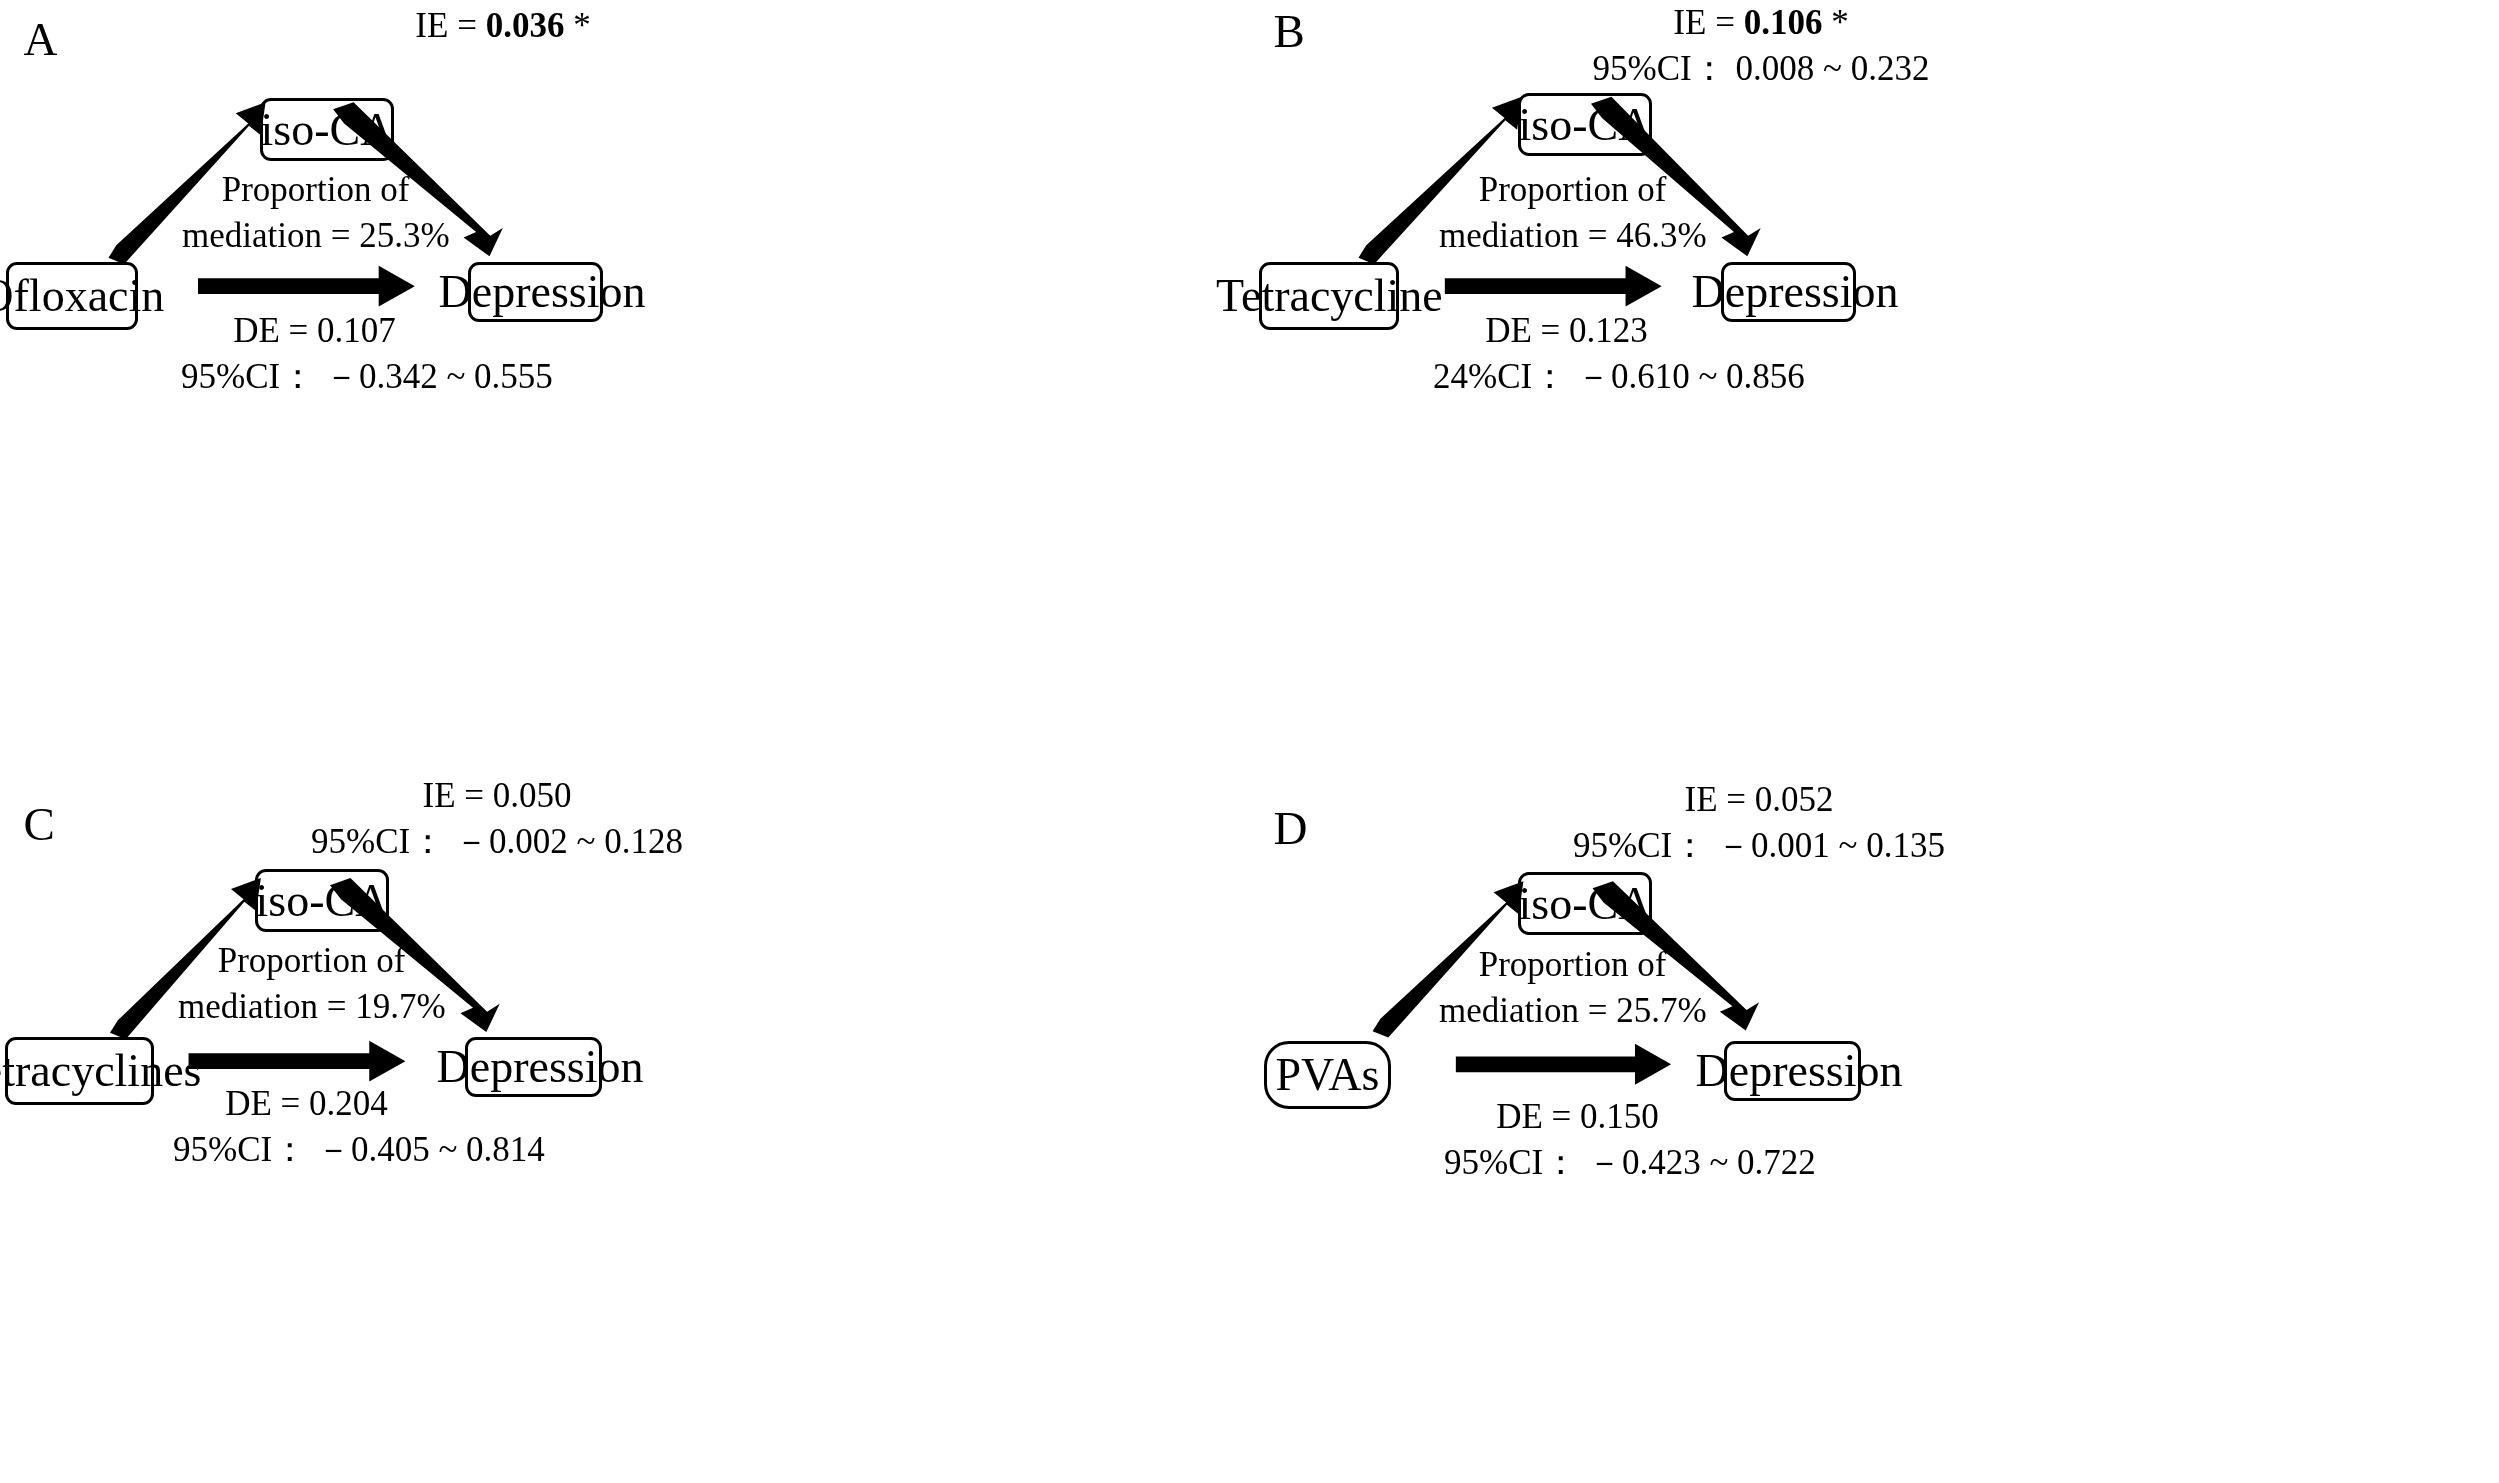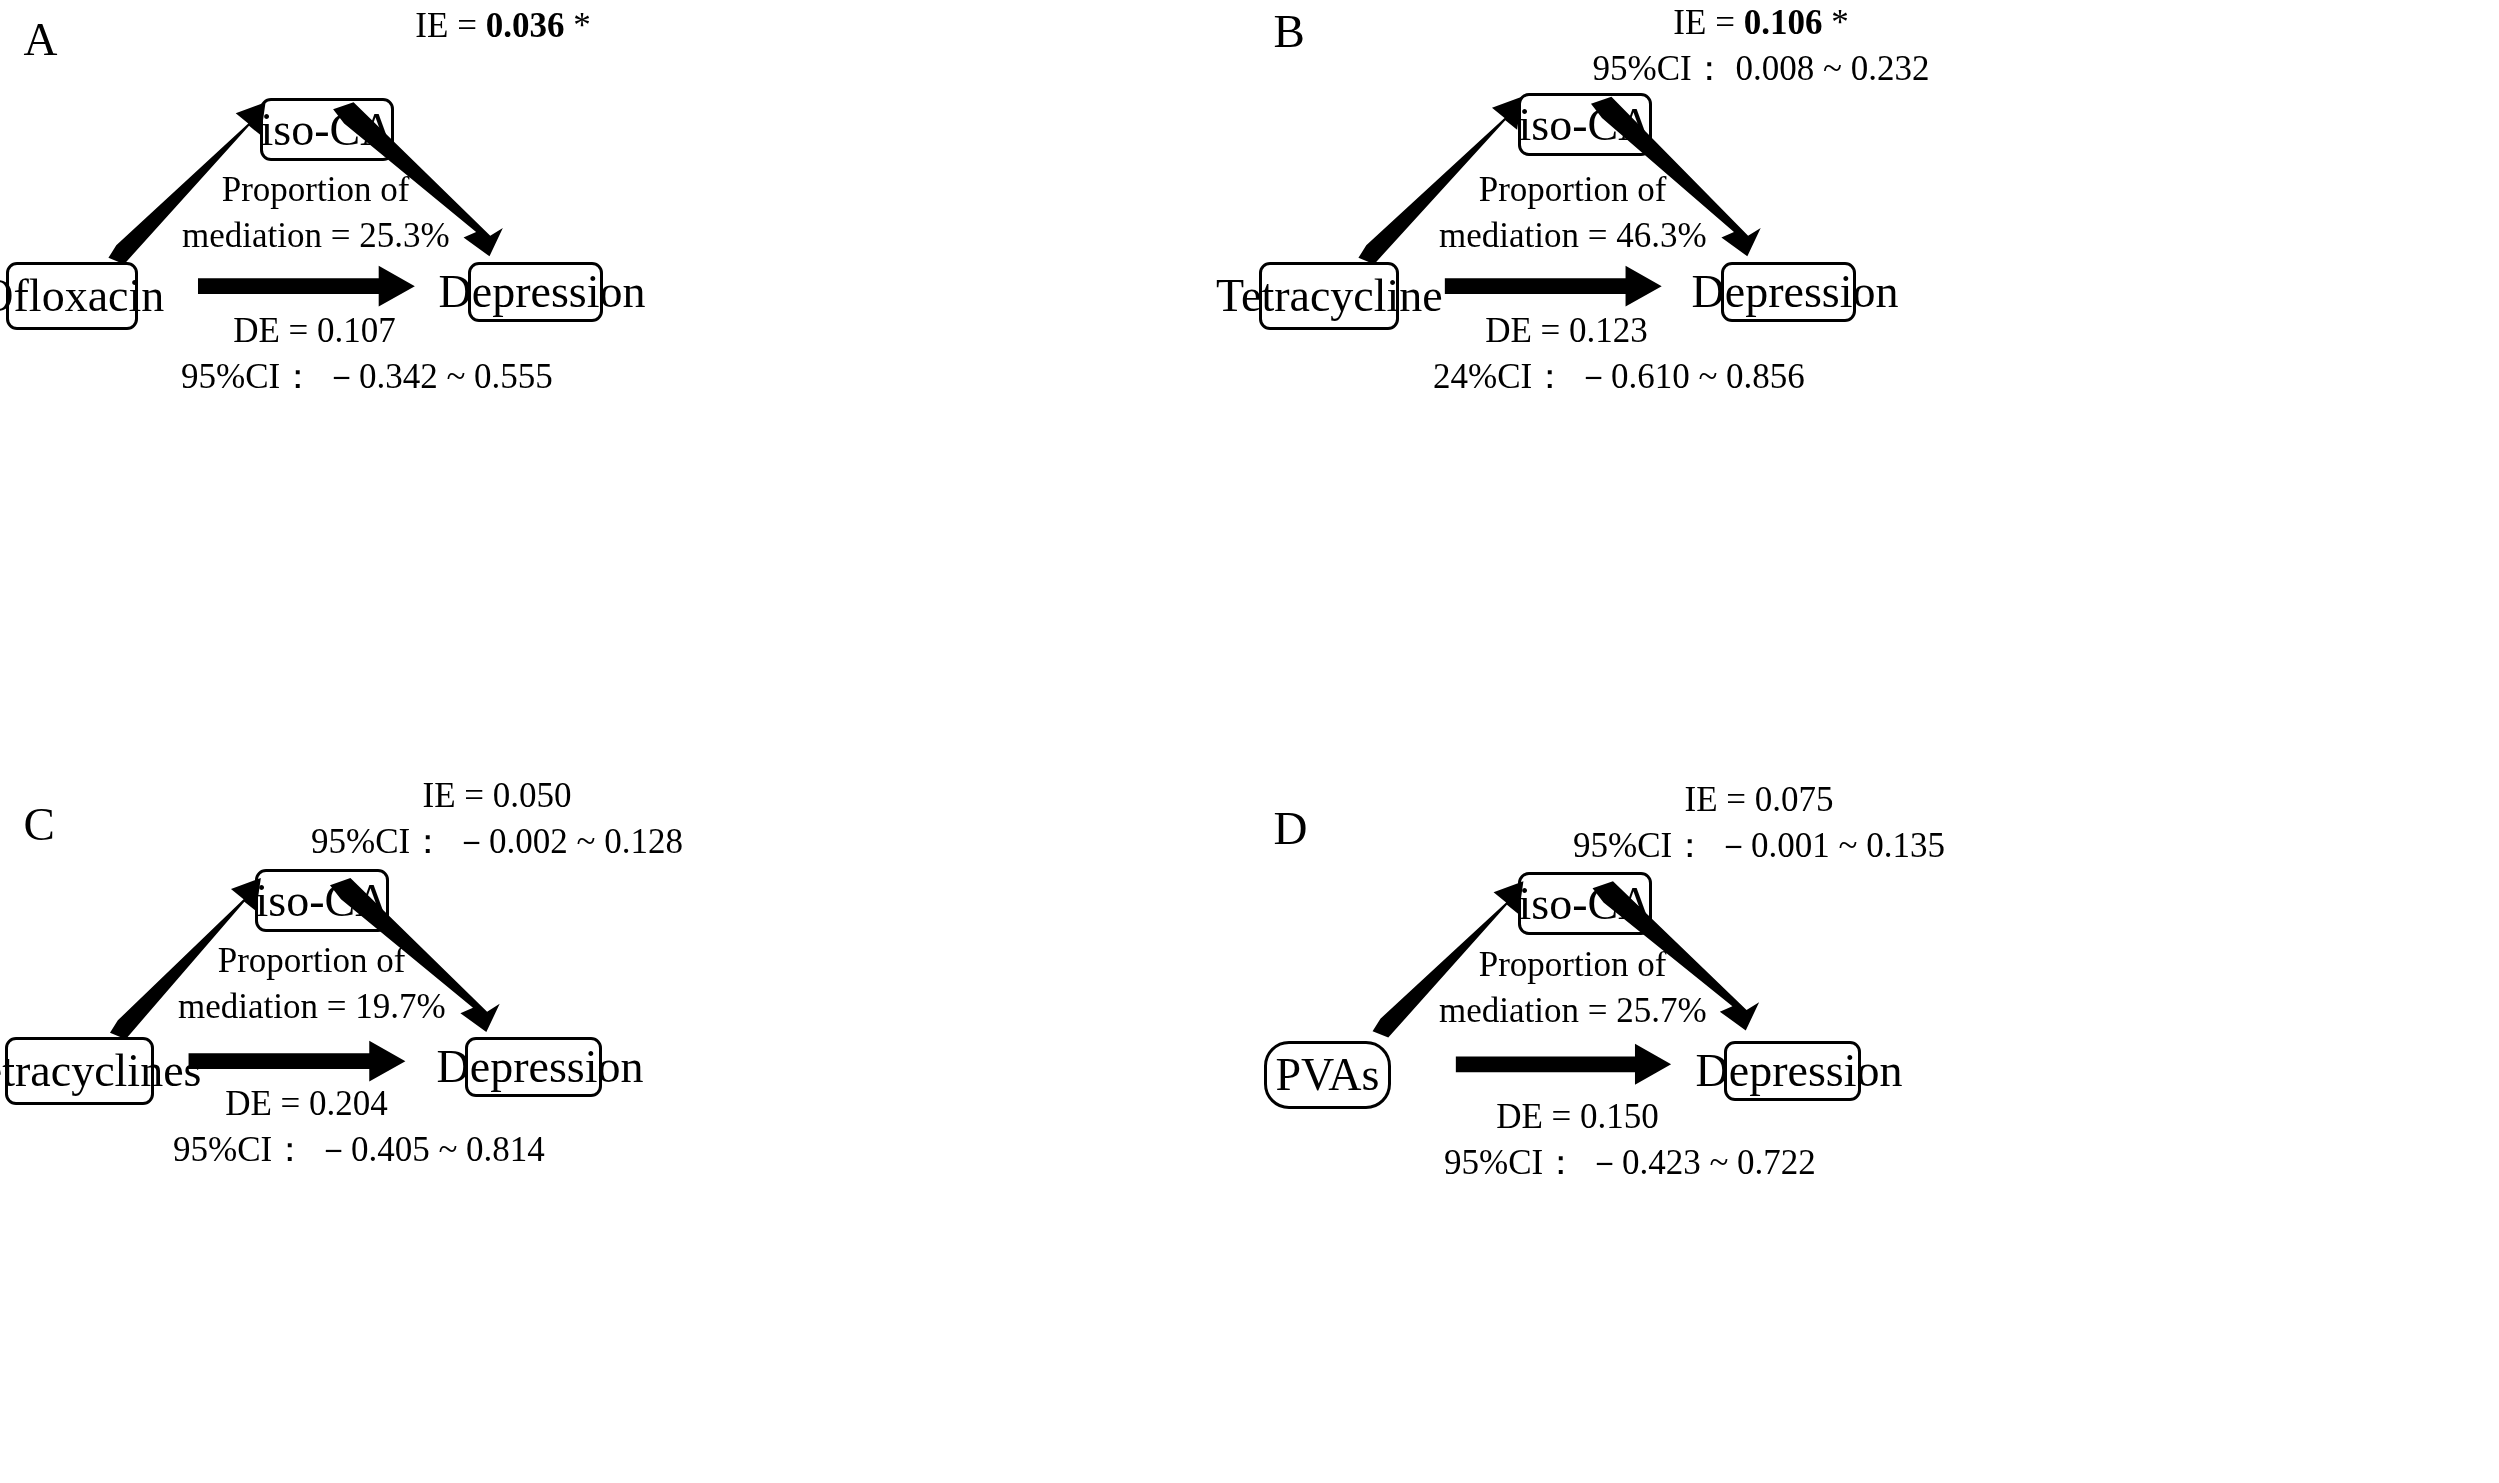--- a/index.html
+++ b/index.html
@@ -171,21 +171,21 @@
     <div class="stat-block" style="left:173px; top:339px; width:267px;">
       <span class="line">DE = 0.204</span>
       <span class="line">95%CI： －0.405 ~ 0.814</span>
     </div>
   </div>
 
   <div class="panel panel-d">
     <div class="panel-letter" style="left:23.6px; top:63px;">D</div>
 
     <div class="stat-block" style="left:234px; top:35px; width:550px;">
-      <span class="line"><span>IE = </span><span>0.075</span><span></span></span>
+      <span class="line"><span>IE = </span><span>0.052</span><span></span></span>
       <span class="line">95%CI： －0.001 ~ 0.135</span>
     </div>
 
     <div class="node node-mediator" style="left:236px; top:130px; width:134px;">iso-CA</div>
 
     <svg class="arrow-layer" viewBox="0 0 1591 944">
       <polygon class="arrow-shape" points="156,368 166,352 326,204 310,191 348,177 342,219 327,207 176,376"></polygon>
       <polygon class="arrow-shape" points="436,186 462,177 632,341 648,331 631,367 598,343 614,336 450,204"></polygon>
       <polygon class="arrow-shape" points="262,400 490,400 490,384 536,410 490,436 490,420 262,420"></polygon>
     </svg>

